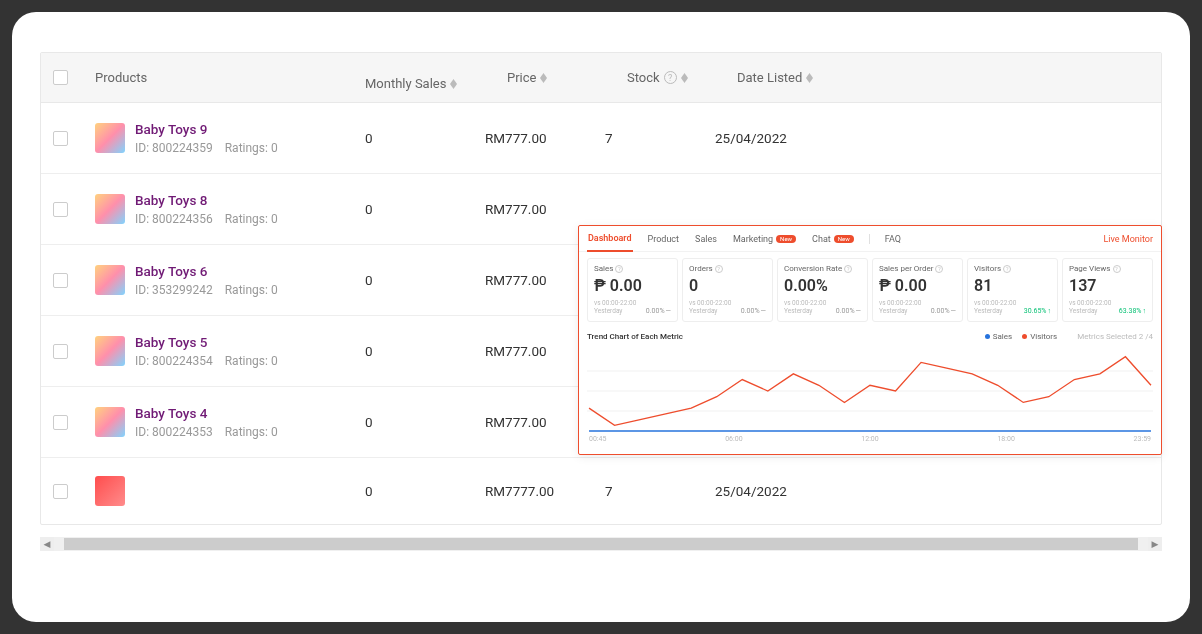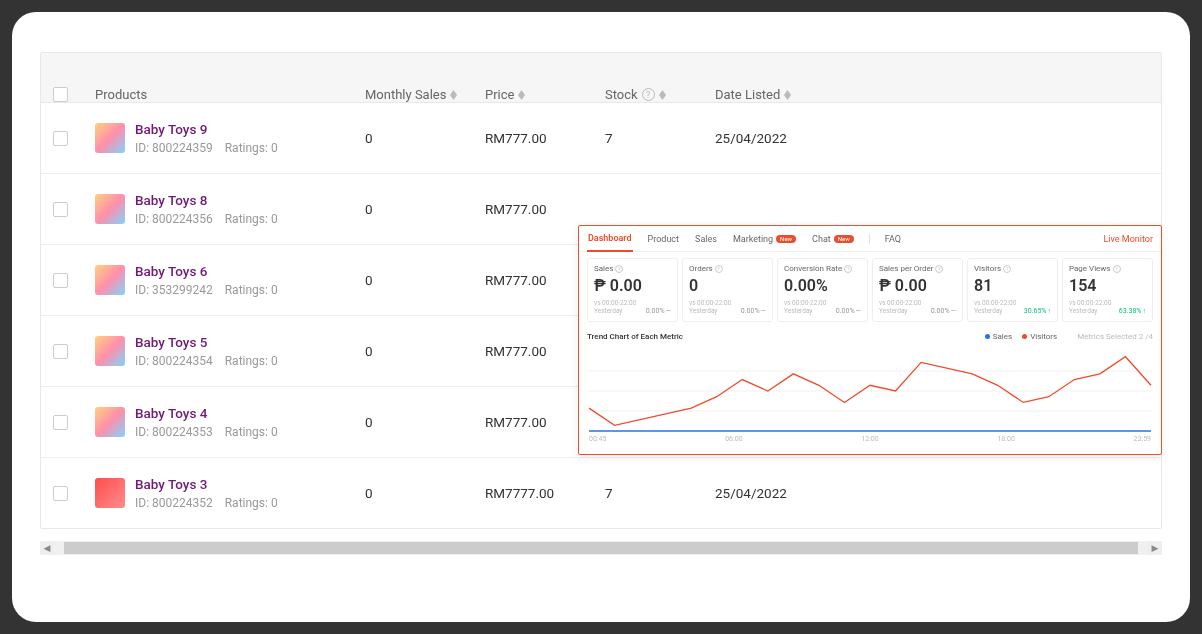--- a/index.html
+++ b/index.html
@@ -1,24 +1,24 @@
 <!DOCTYPE html>
 <html><head>
 <meta charset="utf-8">
 <style>
 * { margin: 0; padding: 0; box-sizing: border-box; font-family: -apple-system, BlinkMacSystemFont, "Segoe UI", Roboto, Arial, sans-serif; }
 body { background: #333; width: 1202px; height: 634px; overflow: hidden; }
 .outer { background: #fff; border-radius: 24px; margin: 12px; width: 1178px; height: 610px; padding: 40px 28px 18px 28px; position: relative; }
 .table-wrap { border: 1px solid #e8e8e8; border-radius: 2px; }
-.thead { background: #f6f6f6; display: flex; align-items: flex-end; height: 50px; padding: 0 12px; border-bottom: 1px solid #e8e8e8; }
+.thead { background: #f6f6f6; display: flex; align-items: center; height: 50px; padding: 0 12px; border-bottom: 1px solid #e8e8e8; }
 .th { color: #666; font-size: 13px; display: flex; align-items: center; gap: 4px; }
 .th-check { width: 42px; }
 .th-products { flex: 0 0 270px; }
 .th-monthly { flex: 0 0 120px; margin-top: 12px; }
-.th-price { flex: 0 0 120px; }
+.th-price { flex: 0 0 120px; margin-left: 22px; }
 .th-stock { flex: 0 0 110px; }
 .th-date { flex: 0 0 120px; }
 
 .sort-icon { display: inline-flex; flex-direction: column; line-height: 0; gap: 0px; }
 .sort-icon svg { width: 7px; height: 5px; }
 .help-icon { width: 13px; height: 13px; border: 1px solid #bbb; border-radius: 50%; color: #bbb; font-size: 9px; display: inline-flex; align-items: center; justify-content: center; }
 
 .tbody { }
 .row { display: flex; align-items: center; padding: 18px 12px; border-bottom: 1px solid #eee; }
 .row:last-child { border-bottom: none; }
@@ -212,24 +212,20 @@
           <div class="td-price">RM777.00</div>
           <div class="td-stock"></div>
           <div class="td-date"></div>
         </div>
         <div class="row">
           <div class="td-check">
             <input type="checkbox" style="">
           </div>
           <div class="td-product">
             <div class="thumb t3"></div>
-            <div class="prod-info">
-              <div class="prod-name">Baby Toys 3</div>
-              <div class="prod-meta"><span>ID: 800224352</span><span>Ratings: 0</span></div>
-            </div>
           </div>
           <div class="td-monthly">0</div>
           <div class="td-price">RM7777.00</div>
           <div class="td-stock">7</div>
           <div class="td-date">25/04/2022</div>
         </div>
       </div>
   </div>
 
   <div class="scrollbar">
@@ -290,21 +286,21 @@
           <div class="m-delta neutral">0.00% <span>—</span></div>
         </div>
         <div class="metric">
           <div class="m-title">Visitors <span class="q">?</span></div>
           <div class="m-val">81</div>
           <div class="m-sub">vs 00:00-22:00<br>Yesterday</div>
           <div class="m-delta up">30.65% <span>↑</span></div>
         </div>
         <div class="metric">
           <div class="m-title">Page Views <span class="q">?</span></div>
-          <div class="m-val">154</div>
+          <div class="m-val">137</div>
           <div class="m-sub">vs 00:00-22:00<br>Yesterday</div>
           <div class="m-delta up">63.38% <span>↑</span></div>
         </div>
       </div>
 
     <div class="chart-head">
       <div class="chart-title">Trend Chart of Each Metric</div>
       <div class="legend">
         <div class="legend-item">
             <span class="dot blue"></span>

